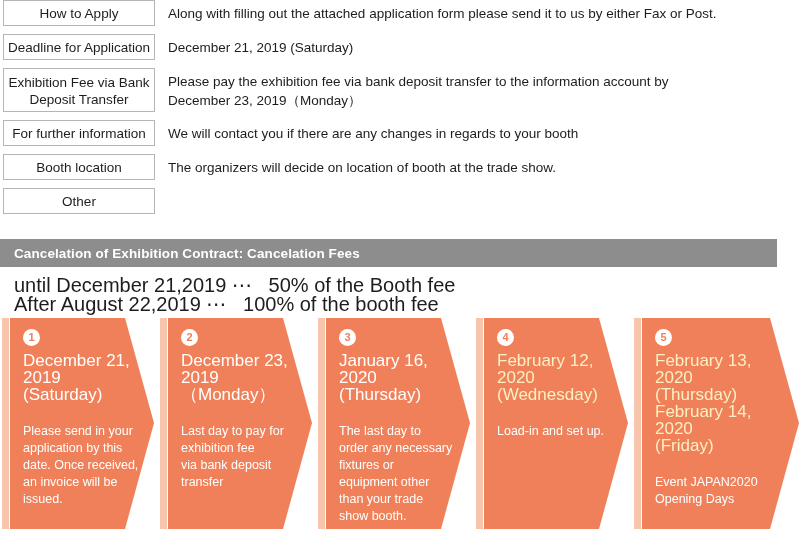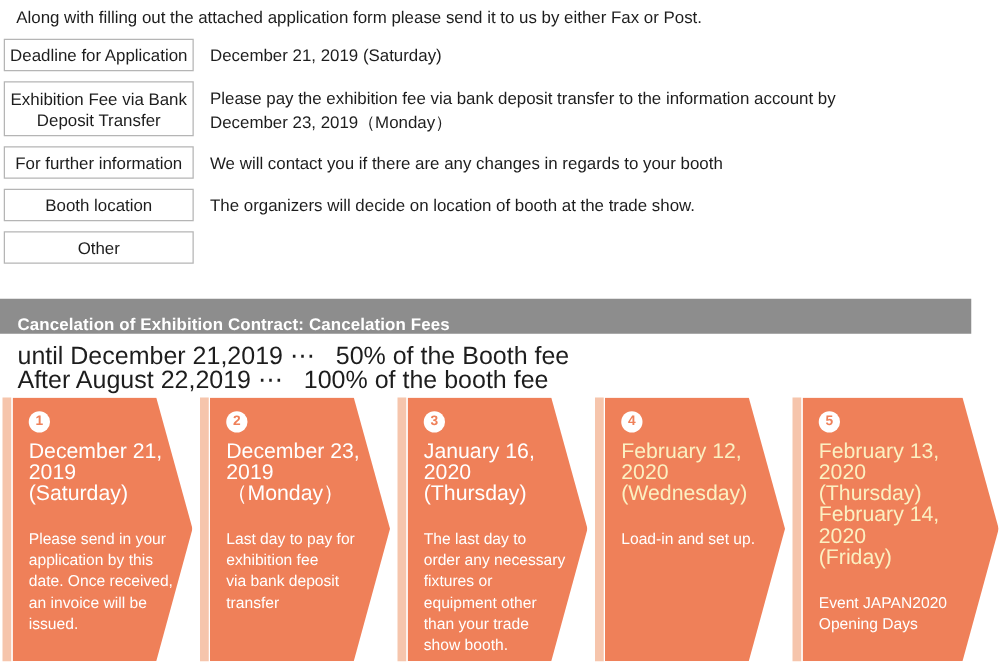--- a/index.html
+++ b/index.html
@@ -58,21 +58,21 @@
     position: absolute;
     left: 0;
     top: 239px;
     width: 799px;
   }
   #cancel-bar {
     width: 777px;
     height: 28px;
     background: #8d8d8d;
     display: flex;
-    align-items: flex-end;
+    align-items: center;
   }
   #cancel-bar-title {
     color: #ffffff;
     font-size: 13.5px;
     font-weight: bold;
     padding-left: 14px;
     letter-spacing: 0.1px;
   }
   #cancel-fees {
     padding-top: 9px;
@@ -141,20 +141,21 @@
     white-space: pre-line;
     margin-top: 20px;
   }
 </style>
 </head>
 <body>
 
 <div id="info-table">
 
   <div class="info-row row-h1">
+    <div class="info-label">How to Apply</div>
     <div class="info-value">
       <span>Along with filling out the attached application form please send it to us by either Fax or Post.</span>
     </div>
   </div>
 
   <div class="info-row row-h1">
     <div class="info-label">Deadline for Application</div>
     <div class="info-value">
       <span>December 21, 2019 (Saturday)</span>
     </div>

